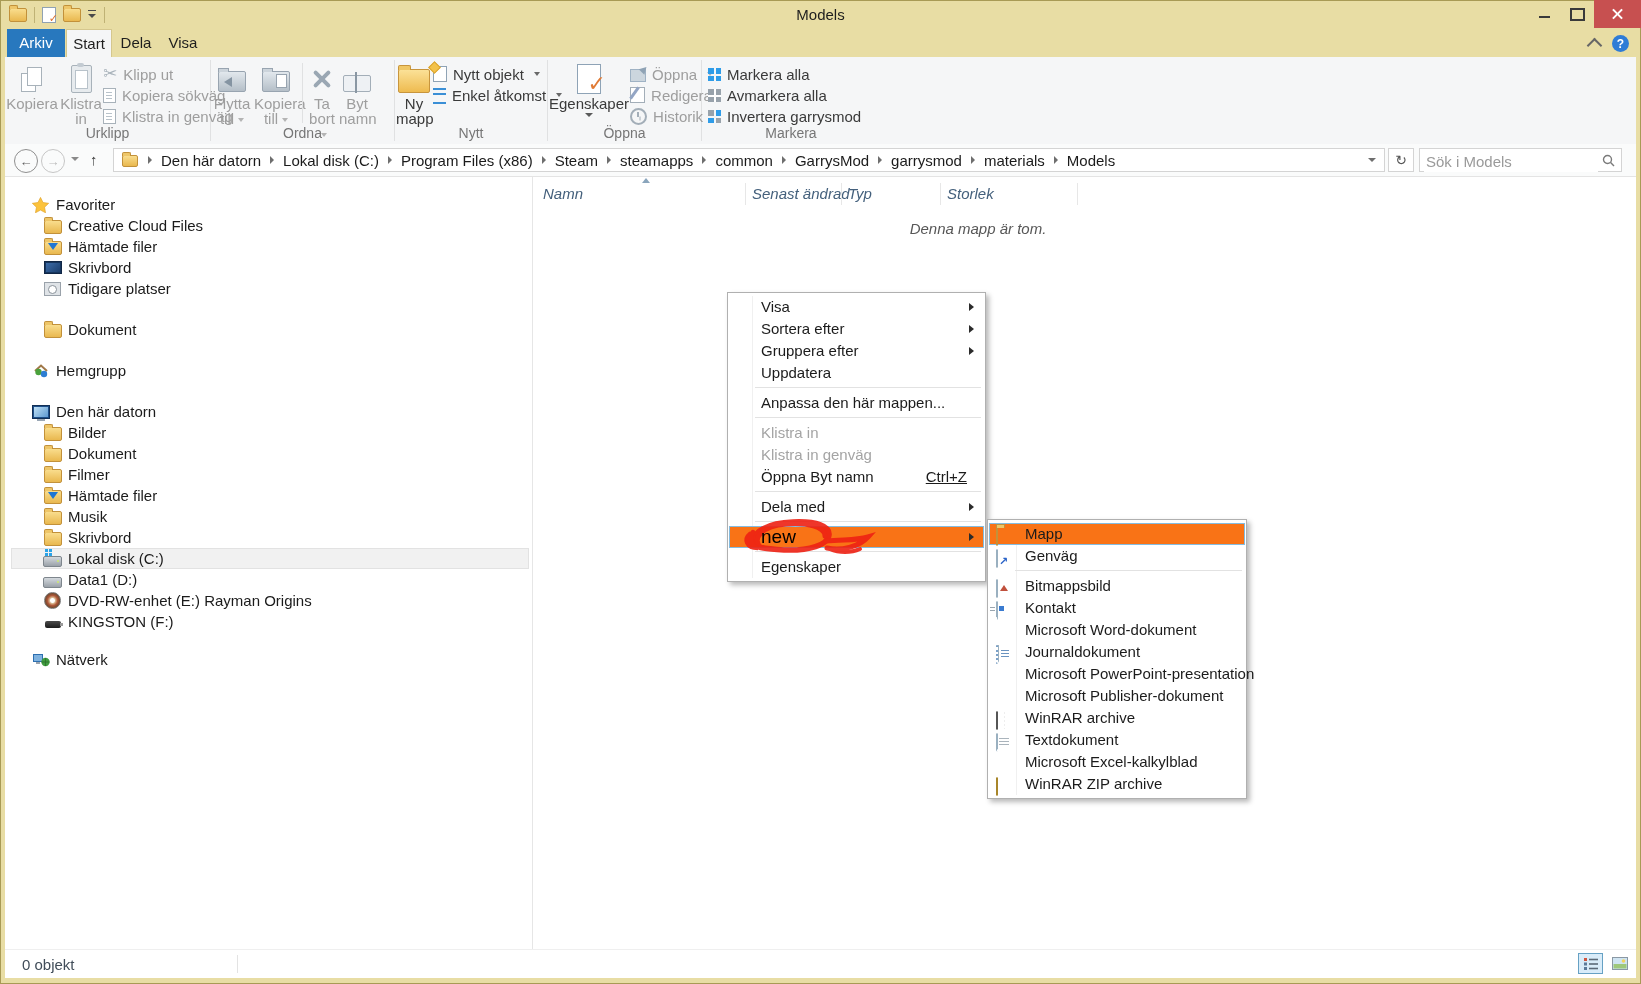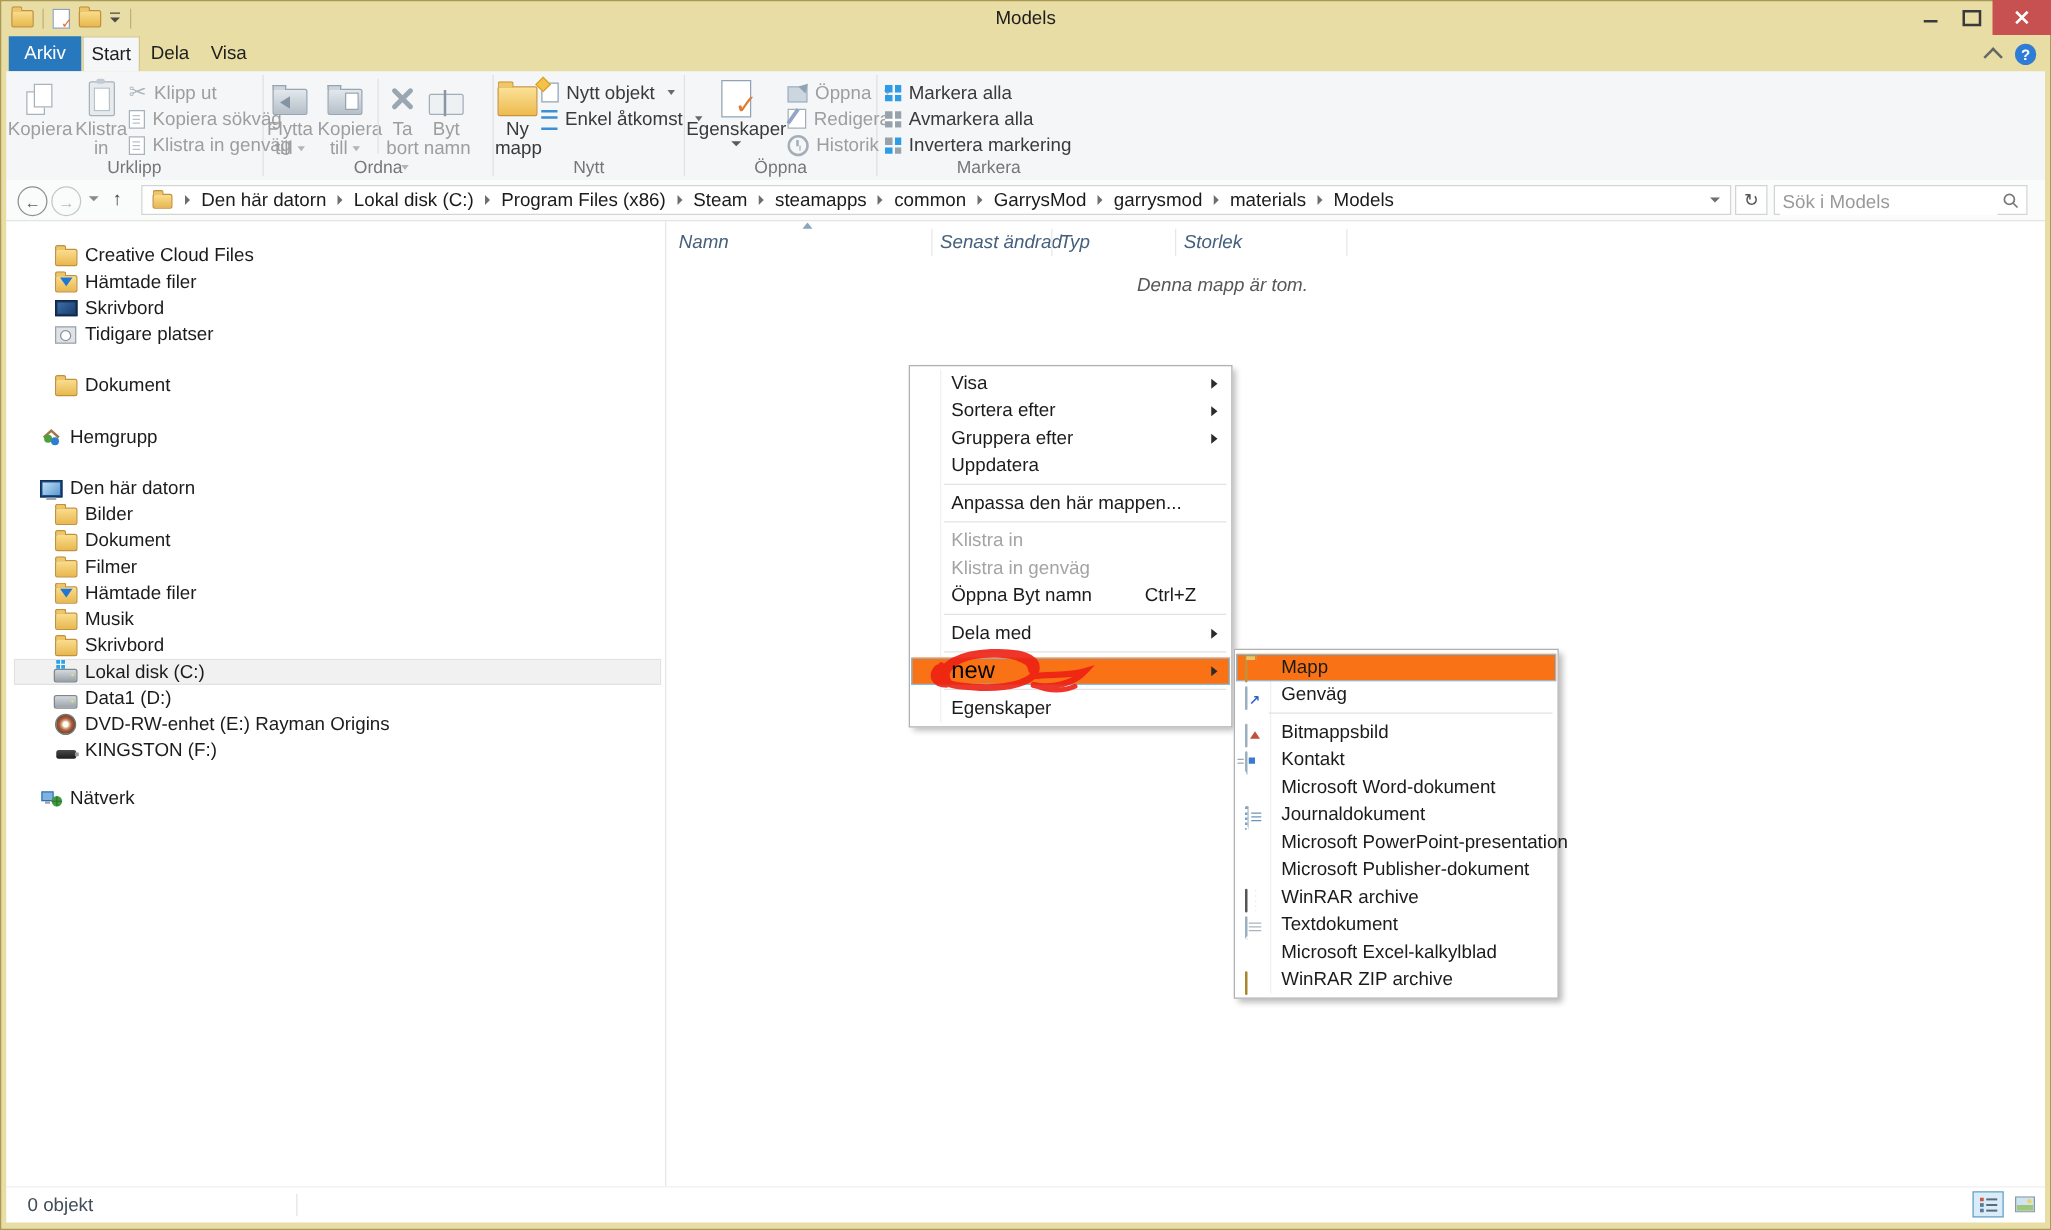--- a/index.html
+++ b/index.html
@@ -169,21 +169,21 @@
   .smenu{left:987px;top:519px;width:260px;z-index:41;}
   .gutterline{position:absolute;top:3px;bottom:3px;width:1px;background:#f0f0f0;}
   .cmenu .gutterline{left:24px;} .smenu .gutterline{left:28px;}
   .mitem{position:relative;height:22px;line-height:22px;font-size:15px;color:#1b1b1b;padding-left:32px;white-space:nowrap;}
   .smenu .mitem{padding-left:36px;}
   .mitem.dis{color:#a4a4a4;}
   .mitem.sel{background:#f97316;box-shadow:inset 0 0 0 1px #84bce0;}
   .msep{height:8px;position:relative;}
   .msep::after{content:"";position:absolute;left:26px;right:3px;top:3px;height:1px;background:#e2e2e2;}
   .marrow::after{content:"";position:absolute;right:10px;top:7px;border-left:5px solid #2b2b2b;border-top:4px solid transparent;border-bottom:4px solid transparent;}
-  .mshort{position:absolute;right:27px;}
+  .mshort{position:absolute;right:17px;text-decoration:underline;}
   .mico{position:absolute;left:7px;top:3px;}
   .mtext{position:relative;z-index:2;}
   .newtext{font-size:19px;font-weight:500;color:#000;}
   .scribble{position:absolute;left:8px;top:-9px;width:150px;height:40px;z-index:1;pointer-events:none;}
   
   .fic{width:16px;height:16px;border-radius:2px;position:relative;box-sizing:border-box;}
   .fic-letter::after{position:absolute;inset:0;display:flex;align-items:center;justify-content:center;color:#fff;font-size:10px;font-weight:bold;}
   .fic-word{background:#2a5699;} .fic-word::after{content:"W";}
   .fic-ppt{background:#d04525;} .fic-ppt::after{content:"P";}
   .fic-pub{background:#077568;} .fic-pub::after{content:"P";}
@@ -365,21 +365,21 @@
         <div class="smallbtn">
           <span class="ri sq4 fill"></span>
           <span>Markera alla</span>
         </div>
         <div class="smallbtn">
           <span class="ri sq4 none"></span>
           <span>Avmarkera alla</span>
         </div>
         <div class="smallbtn">
           <span class="ri sq4 inv"></span>
-          <span>Invertera markering</span>
+          <span>Invertera garrysmod</span>
         </div>
       </div>
     </div>
     <div class="rg-label">Markera</div>
   </div>
 </div>
 
 <div class="addressrow">
   <div class="navc back"></div>
   <div class="navc fwd"></div>
@@ -419,20 +419,28 @@
     <svg class="mag" width="13" height="13" viewBox="0 0 13 13">
         <circle cx="5.5" cy="5.5" r="4" fill="none" stroke="#7a7a7a" stroke-width="1.4"></circle>
         <line x1="8.6" y1="8.6" x2="12" y2="12" stroke="#7a7a7a" stroke-width="1.4"></line>
       </svg>
   </div>
 </div>
 
 <div class="main">
 
   <div class="sidebar">
+    <div class="trow">
+      <span class="tic">
+          <svg width="17" height="16" viewBox="0 0 20 19">
+            <path d="M10 .5l3 6.1 6.7.9-4.9 4.6L16 18.8 10 15.5 4 18.8l1.2-6.7L.3 7.5 7 6.6z" fill="#fcc33c" stroke="#dfa32c" stroke-width=".8"></path>
+          </svg>
+        </span>
+      <span>Favoriter</span>
+    </div>
     <div class="trow child">
         <span class="tic">
           <span class="icf"></span>
         </span>
         <span>Creative Cloud Files</span>
       </div>
     <div class="trow child">
         <span class="tic">
           <span class="icf dl"></span>
         </span>

